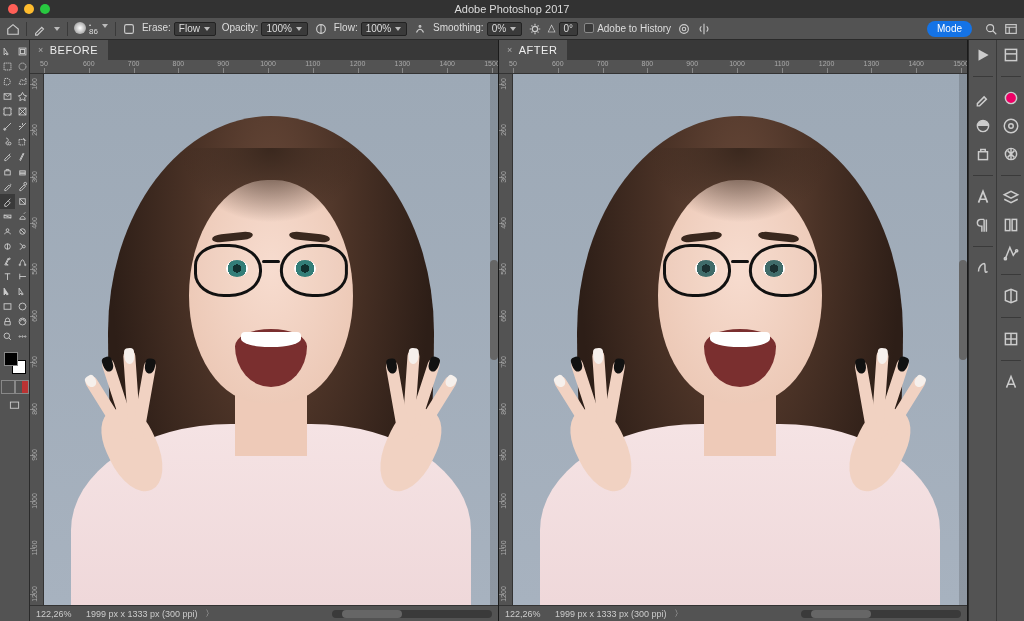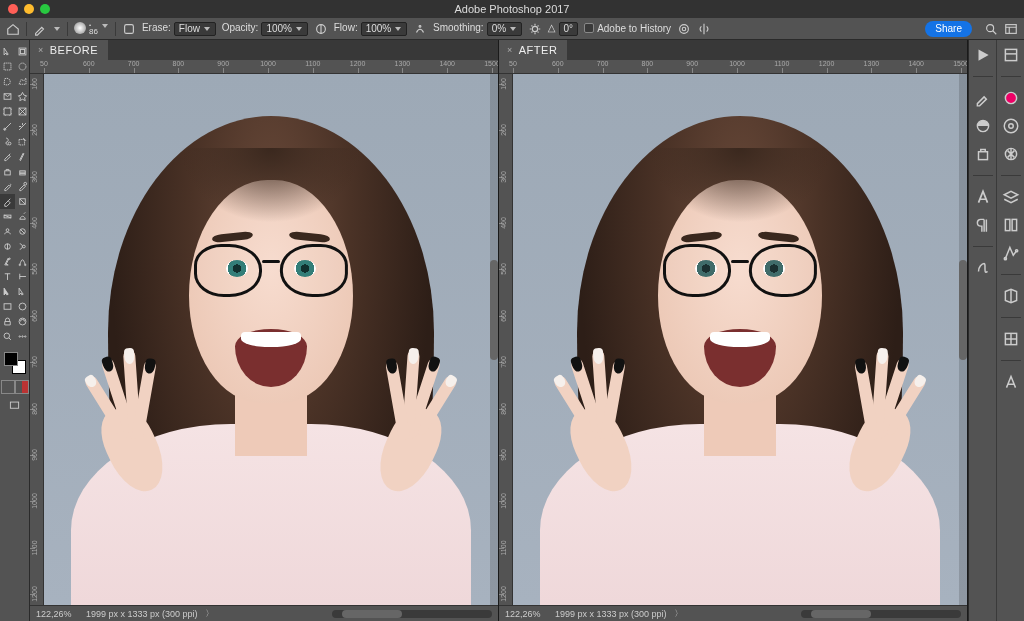--- a/index.html
+++ b/index.html
@@ -188,21 +188,21 @@
         <circle cx="8" cy="8" r="5"></circle>
         <circle cx="8" cy="8" r="2"></circle>
       </svg>
     </span>
   <span class="opt-icon">
       <svg viewBox="0 0 16 16">
         <path d="M8 2v12M5 5c-2 2-2 4 0 6M11 5c2 2 2 4 0 6"></path>
       </svg>
     </span>
 
-  <span class="share-btn">Share</span>
+  <span class="share-btn">Mode</span>
   <span class="opt-icon" style="margin-left:6px;">
       <svg viewBox="0 0 16 16">
         <circle cx="7" cy="7" r="4"></circle>
         <path d="M10 10l4 4"></path>
       </svg>
     </span>
   <span class="opt-icon">
       <svg viewBox="0 0 16 16">
         <rect x="2" y="3" width="12" height="10"></rect>
         <path d="M2 6h12M6 6v7"></path>

